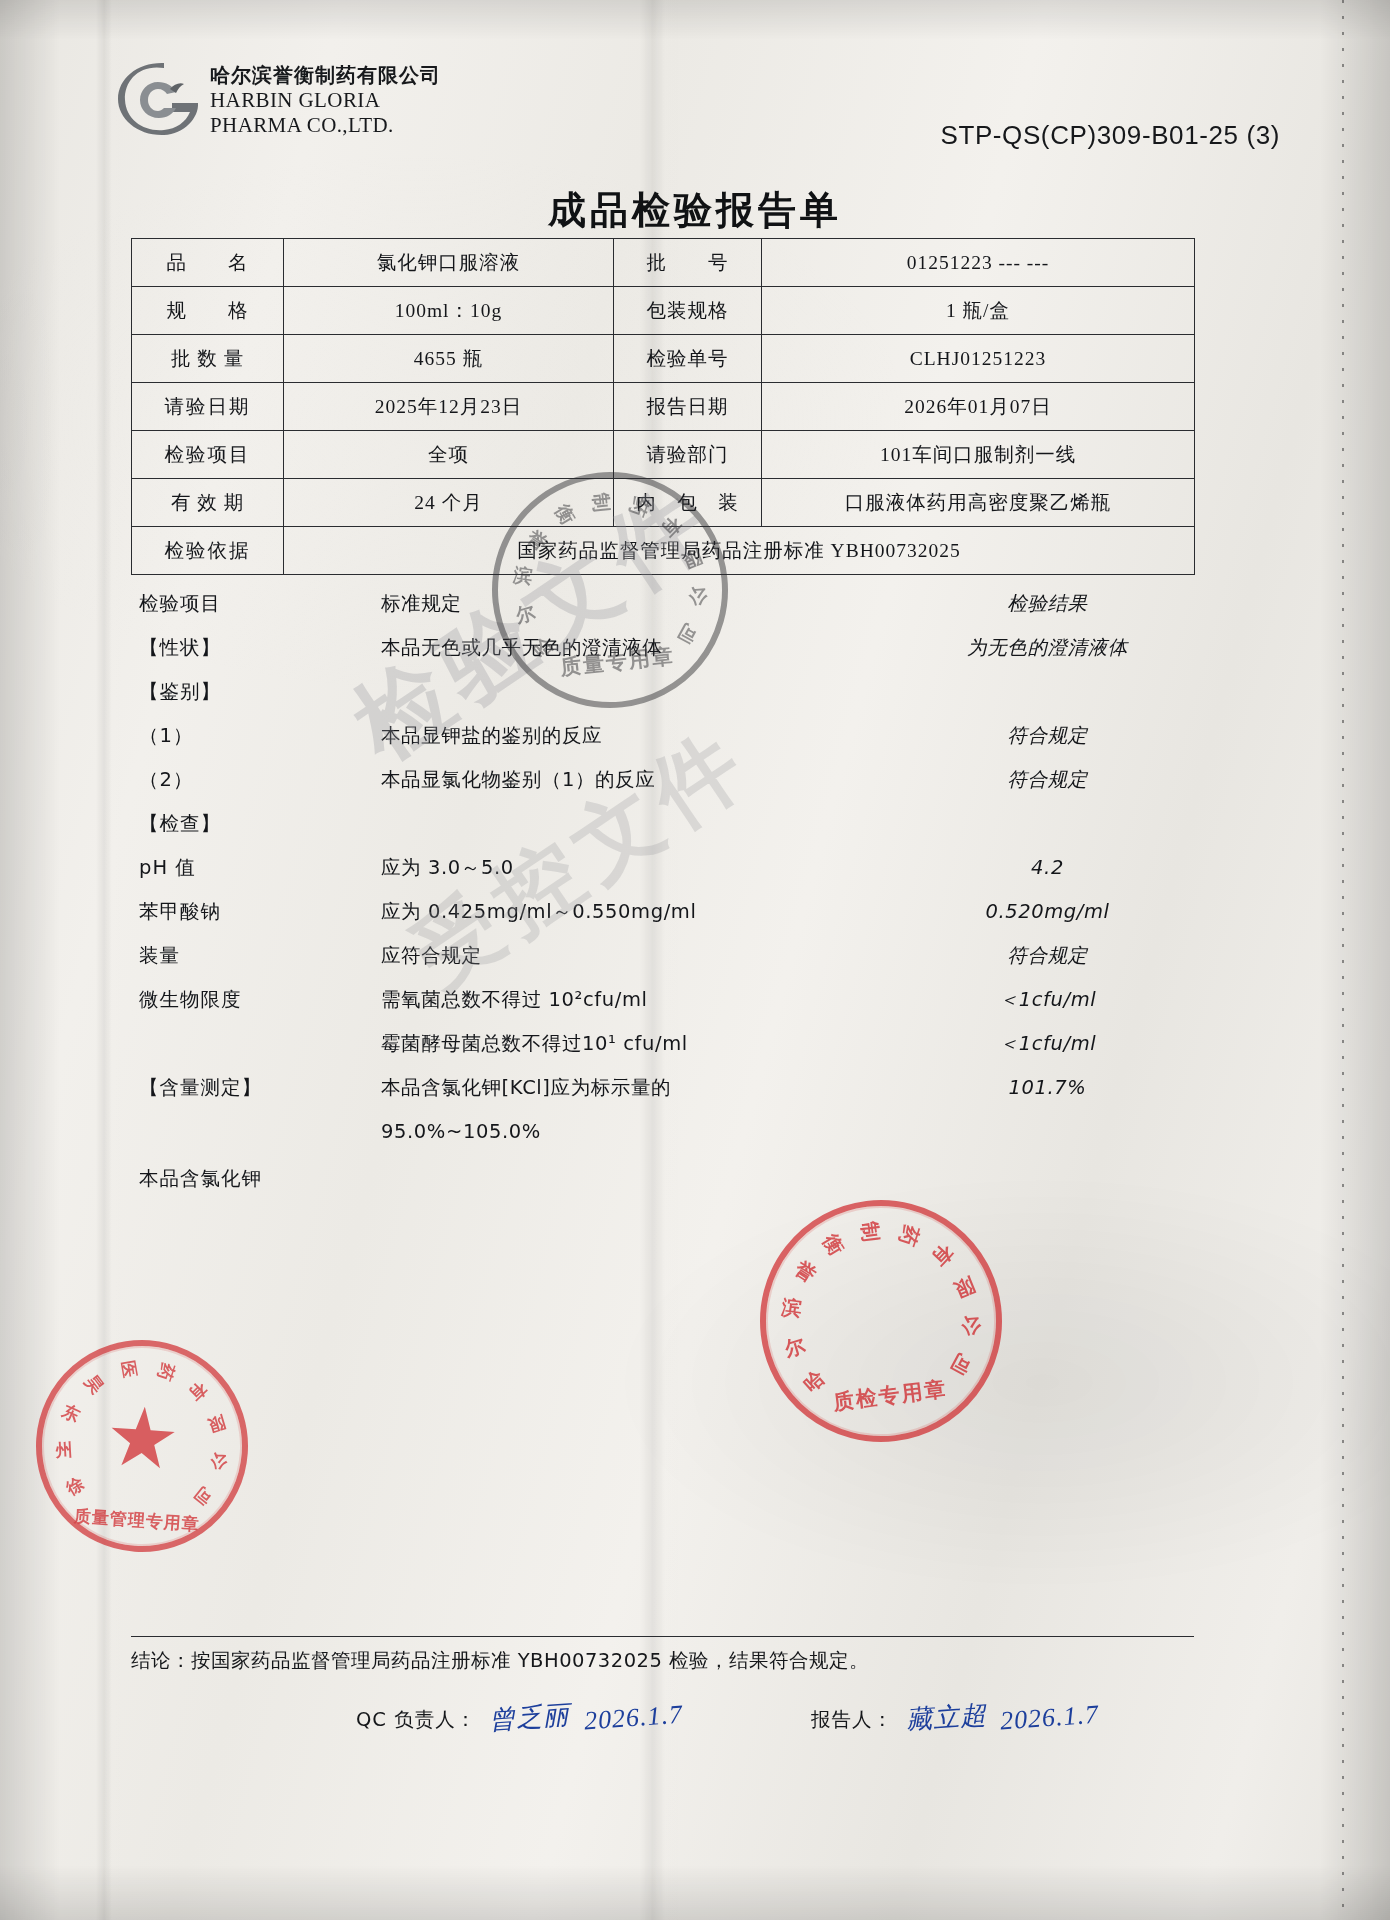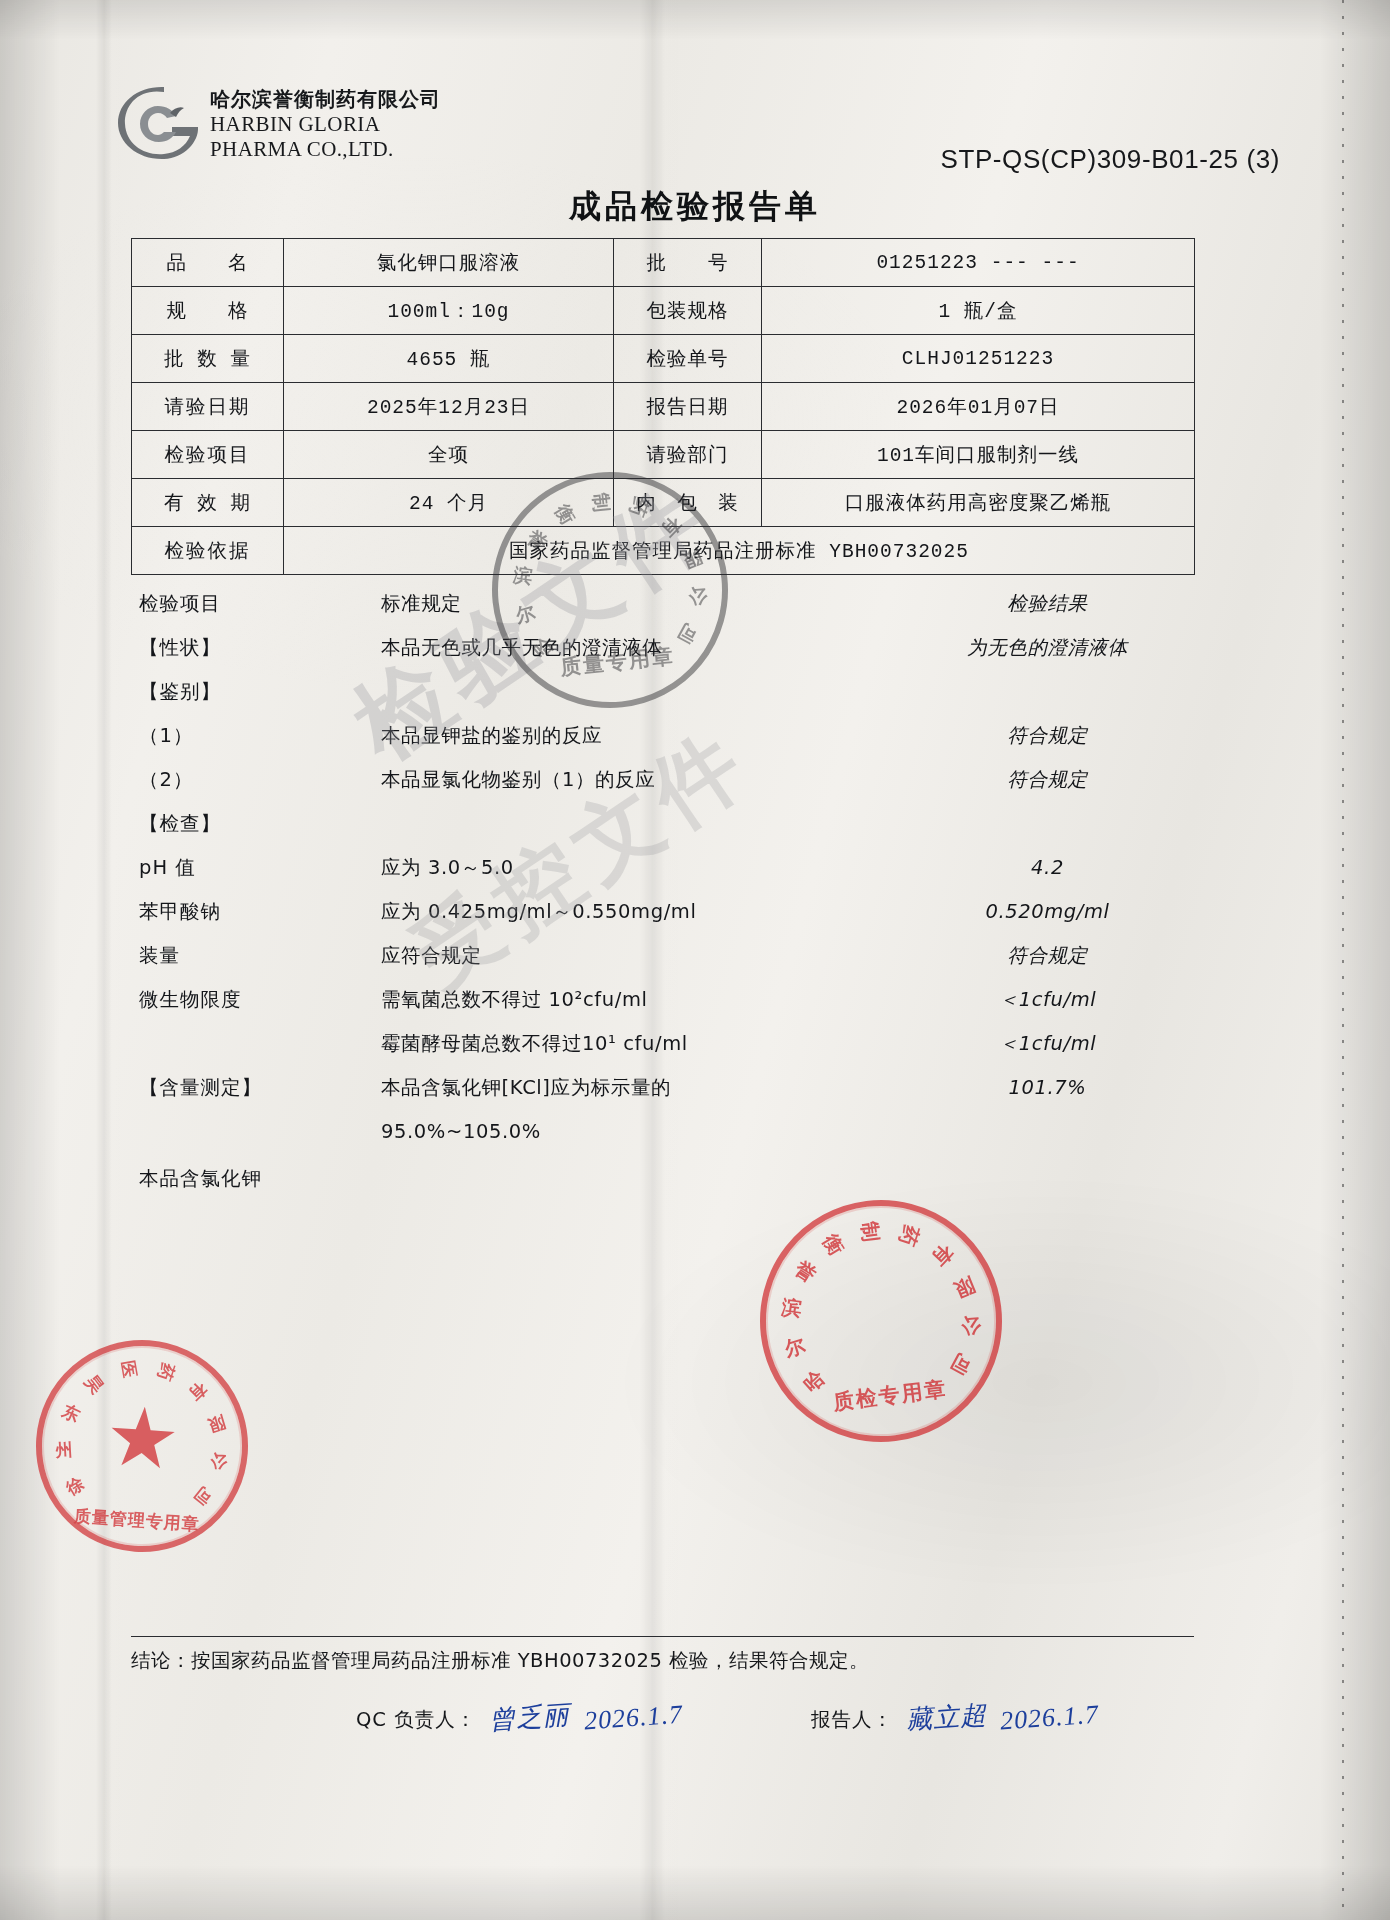--- a/index.html
+++ b/index.html
@@ -47,21 +47,20 @@
     background-image: repeating-linear-gradient(180deg, rgba(60,60,60,0.55) 0 3px, rgba(0,0,0,0) 3px 16px);
   }
 
   
   .header {
     position: absolute;
     top: 62px;
     left: 118px;
     right: 110px;
     height: 96px;
-    margin-top: 24px;
   }
   .logo-wrap {
     position: absolute;
     left: 0;
     top: 0;
     display: flex;
     align-items: flex-start;
   }
   .logo-mark {
     width: 84px;
@@ -96,37 +95,37 @@
   }
 
   .doc-title {
     position: absolute;
     top: 185px;
     left: 0;
     width: 1390px;
     text-align: center;
     font-family: "DejaVu Sans", sans-serif;
     font-weight: 700;
-    font-size: 32px;
+    font-size: 38px;
     letter-spacing: 4px;
     color: #101214;
   }
 
   
   .table-wrap {
     position: absolute;
     top: 238px;
     left: 131px;
     width: 1063px;
   }
   table.main {
     border-collapse: collapse;
     width: 100%;
     table-layout: fixed;
-    font-family: Liberation Mono, monospace;
+    font-family: Liberation Serif, serif;
     font-size: 19.5px;
     color: #14161a;
   }
   table.main td {
     border: 1.4px solid #2a2c30;
     height: 47px;
     padding: 0 6px;
     text-align: center;
     vertical-align: middle;
     letter-spacing: 1px;

